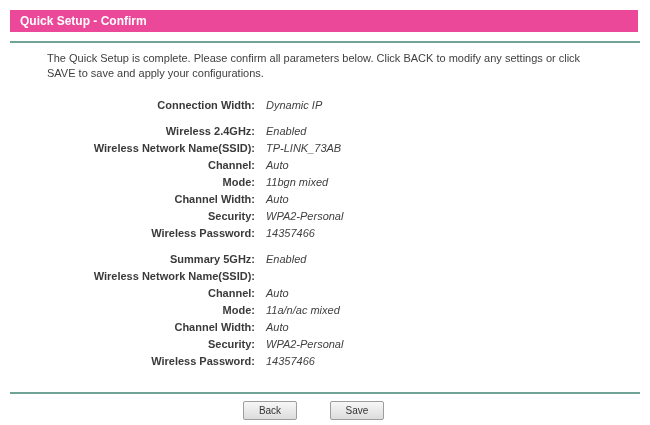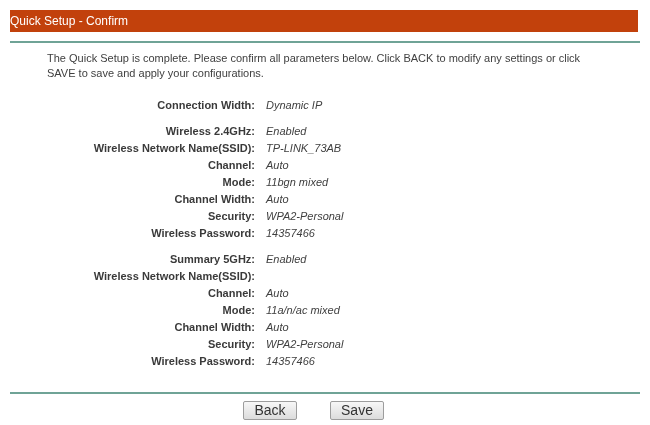--- a/index.html
+++ b/index.html
@@ -20,25 +20,26 @@
     width: 650px;
     height: 425px;
     background: #ffffff;
   }
   .header-bar {
     position: absolute;
     top: 10px;
     left: 10px;
     width: 628px;
     height: 22px;
-    background: #c2410c;
+    background: #ec4899;
     color: #ffffff;
     font-size: 12px;
-    font-weight: normal;
+    font-weight: bold;
     line-height: 22px;
+    padding-left: 10px;
     box-sizing: border-box;
   }
   .separator {
     position: absolute;
     left: 10px;
     width: 630px;
     height: 2px;
     background: #6fa396;
   }
   .separator-top { top: 41px; }
@@ -84,21 +85,21 @@
   }
   .btn {
     position: absolute;
     top: 401px;
     width: 54px;
     height: 19px;
     background: linear-gradient(#f7f7f7, #dcdcdc);
     border: 1px solid #9d9d9d;
     border-radius: 2px;
     font-family: "Liberation Sans", sans-serif;
-    font-size: 14px;
+    font-size: 10px;
     color: #333333;
     text-align: center;
     line-height: 17px;
     box-sizing: border-box;
     padding: 0;
     cursor: pointer;
   }
   .btn-back { left: 243px; }
   .btn-save { left: 330px; text-align: center; }
 </style>

